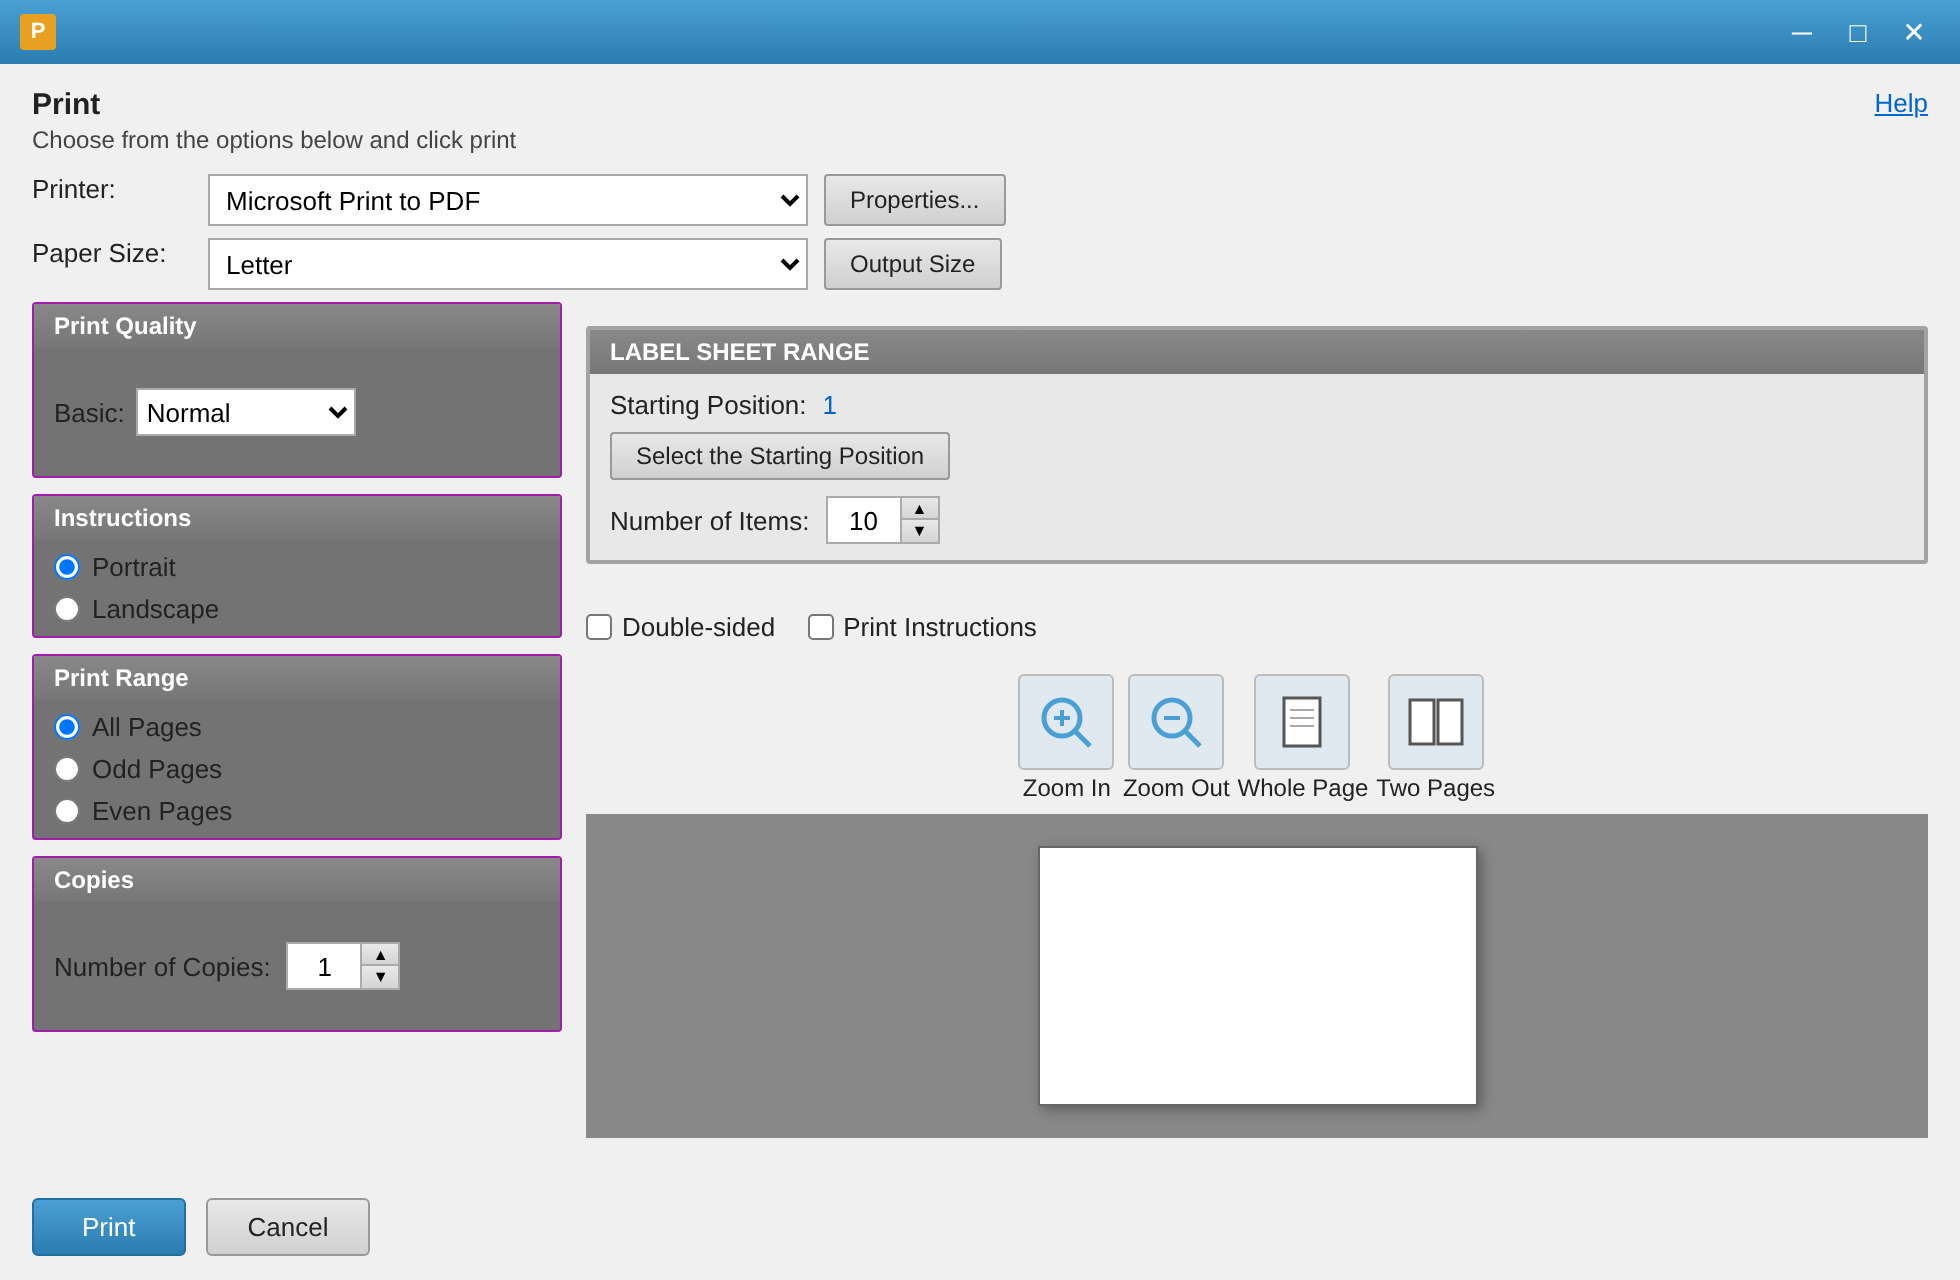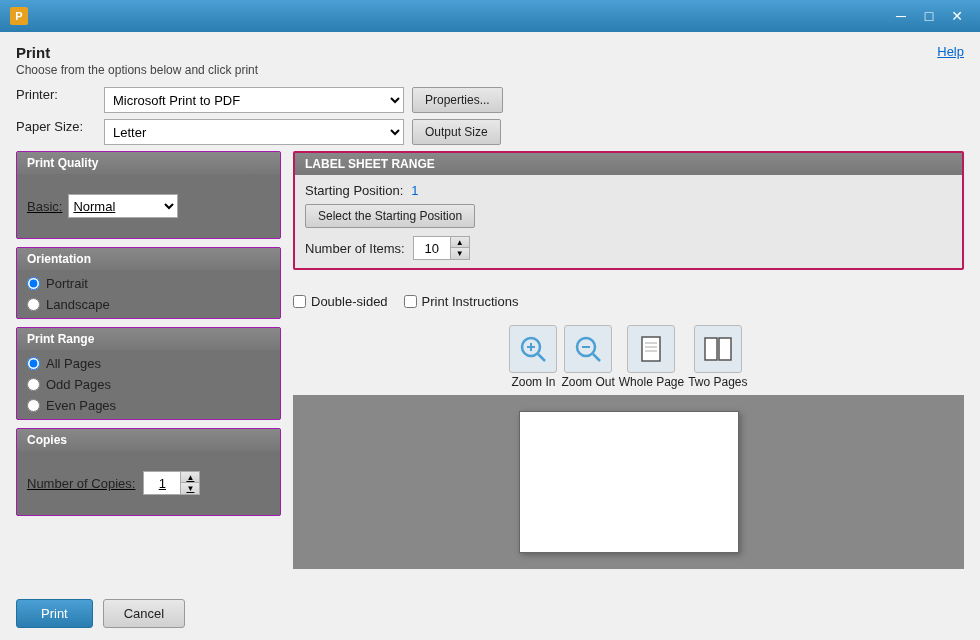--- a/index.html
+++ b/index.html
@@ -158,21 +158,20 @@
     }
     .section-header {
       background: linear-gradient(to bottom, #888, #777);
       color: white;
       font-weight: bold;
       padding: 4px 10px;
       font-size: 12px;
     }
     .section-content {
       padding: 20px 10px;
-      text-decoration: underline;
     }
 
     .quality-row {
       display: flex;
       align-items: center;
       gap: 6px;
     }
     .quality-label {
       color: #222;
       font-size: 13px;
@@ -203,23 +202,24 @@
       cursor: pointer;
     }
     .radio-item label {
       color: #222;
       cursor: pointer;
       font-size: 13px;
     }
 
     .label-sheet-section {
       background: #e8e8e8;
-      border: 2px solid #be185d;
+      border: 2px solid #a3a3a3;
       border-radius: 2px;
       margin-bottom: 8px;
+      margin-top: 12px;
     }
     .label-sheet-header {
       background: linear-gradient(to bottom, #888, #777);
       color: white;
       font-weight: bold;
       padding: 4px 10px;
       font-size: 12px;
     }
     .label-sheet-content {
       padding: 8px 10px;
@@ -454,21 +454,21 @@
             <select class="quality-select">
               <option>Normal</option>
               <option>Draft</option>
               <option>High</option>
             </select>
           </div>
         </div>
       </div>
 
       <div class="section-box">
-        <div class="section-header">Orientation</div>
+        <div class="section-header">Instructions</div>
         <div class="radio-group">
           <div class="radio-item">
             <input type="radio" name="orientation" id="portrait" checked="" style="">
             <label for="portrait">Portrait</label>
           </div>
           <div class="radio-item">
             <input type="radio" name="orientation" id="landscape" style="">
             <label for="landscape">Landscape</label>
           </div>
         </div>

